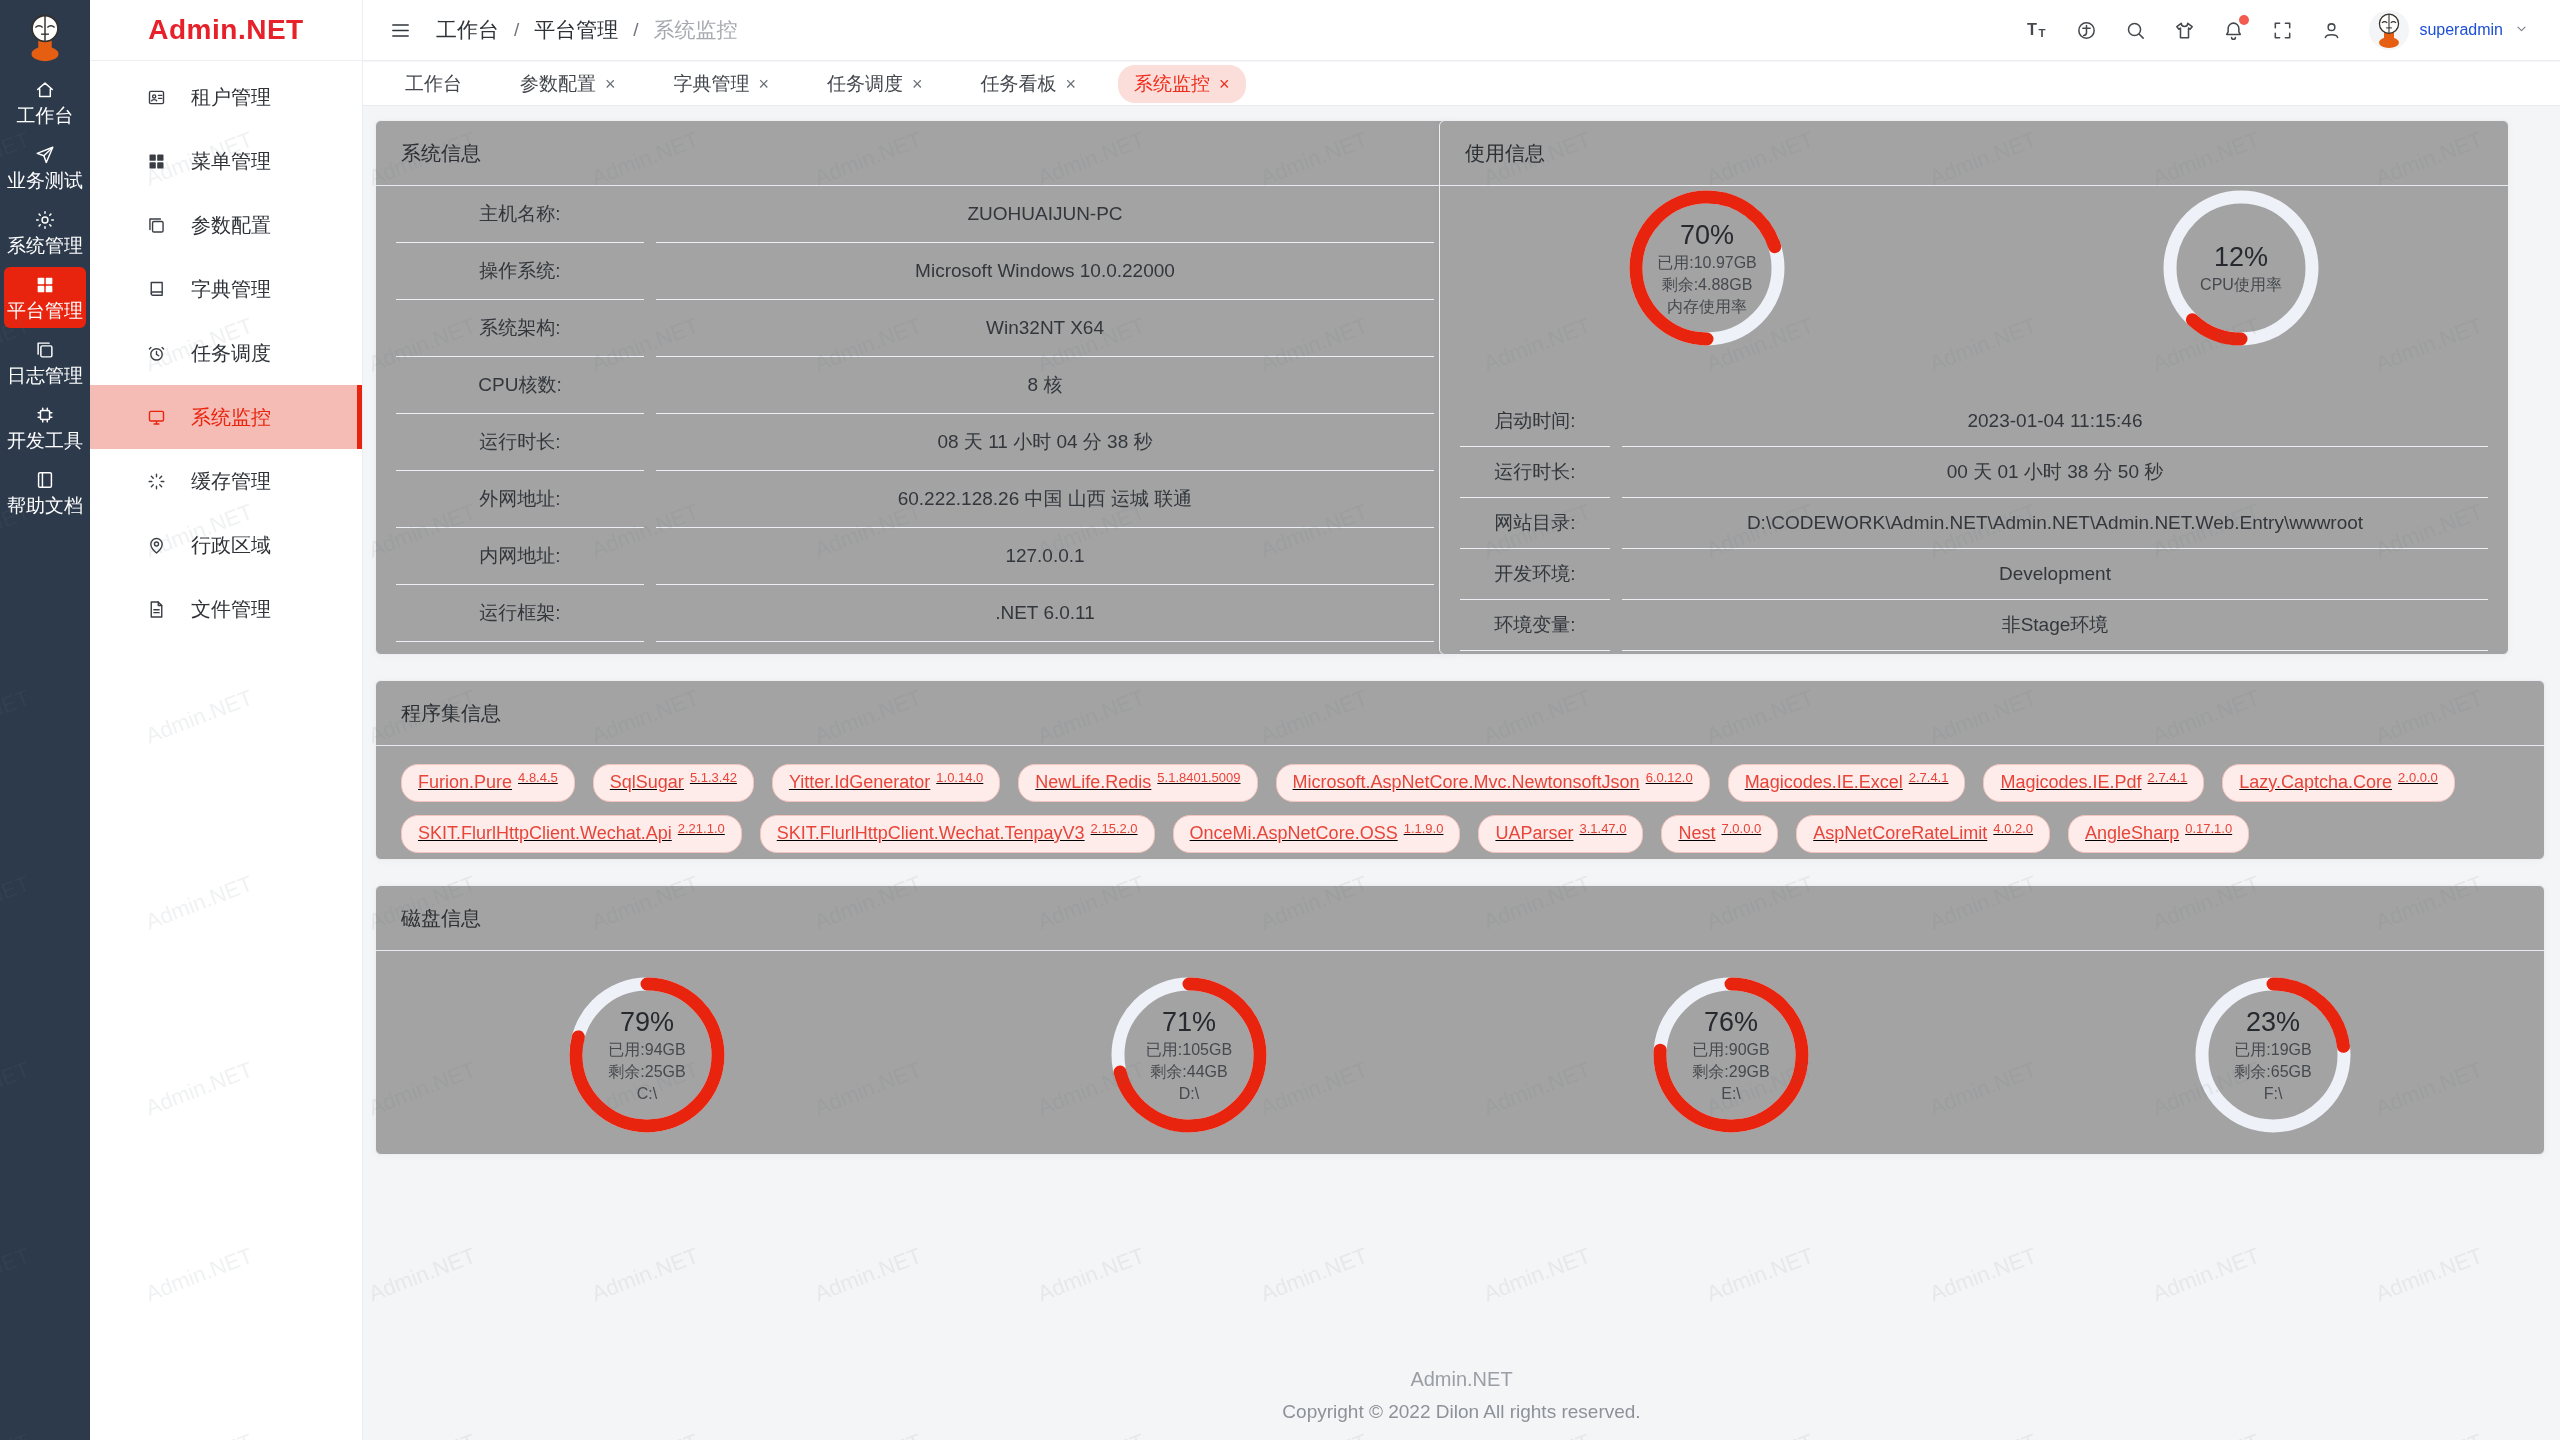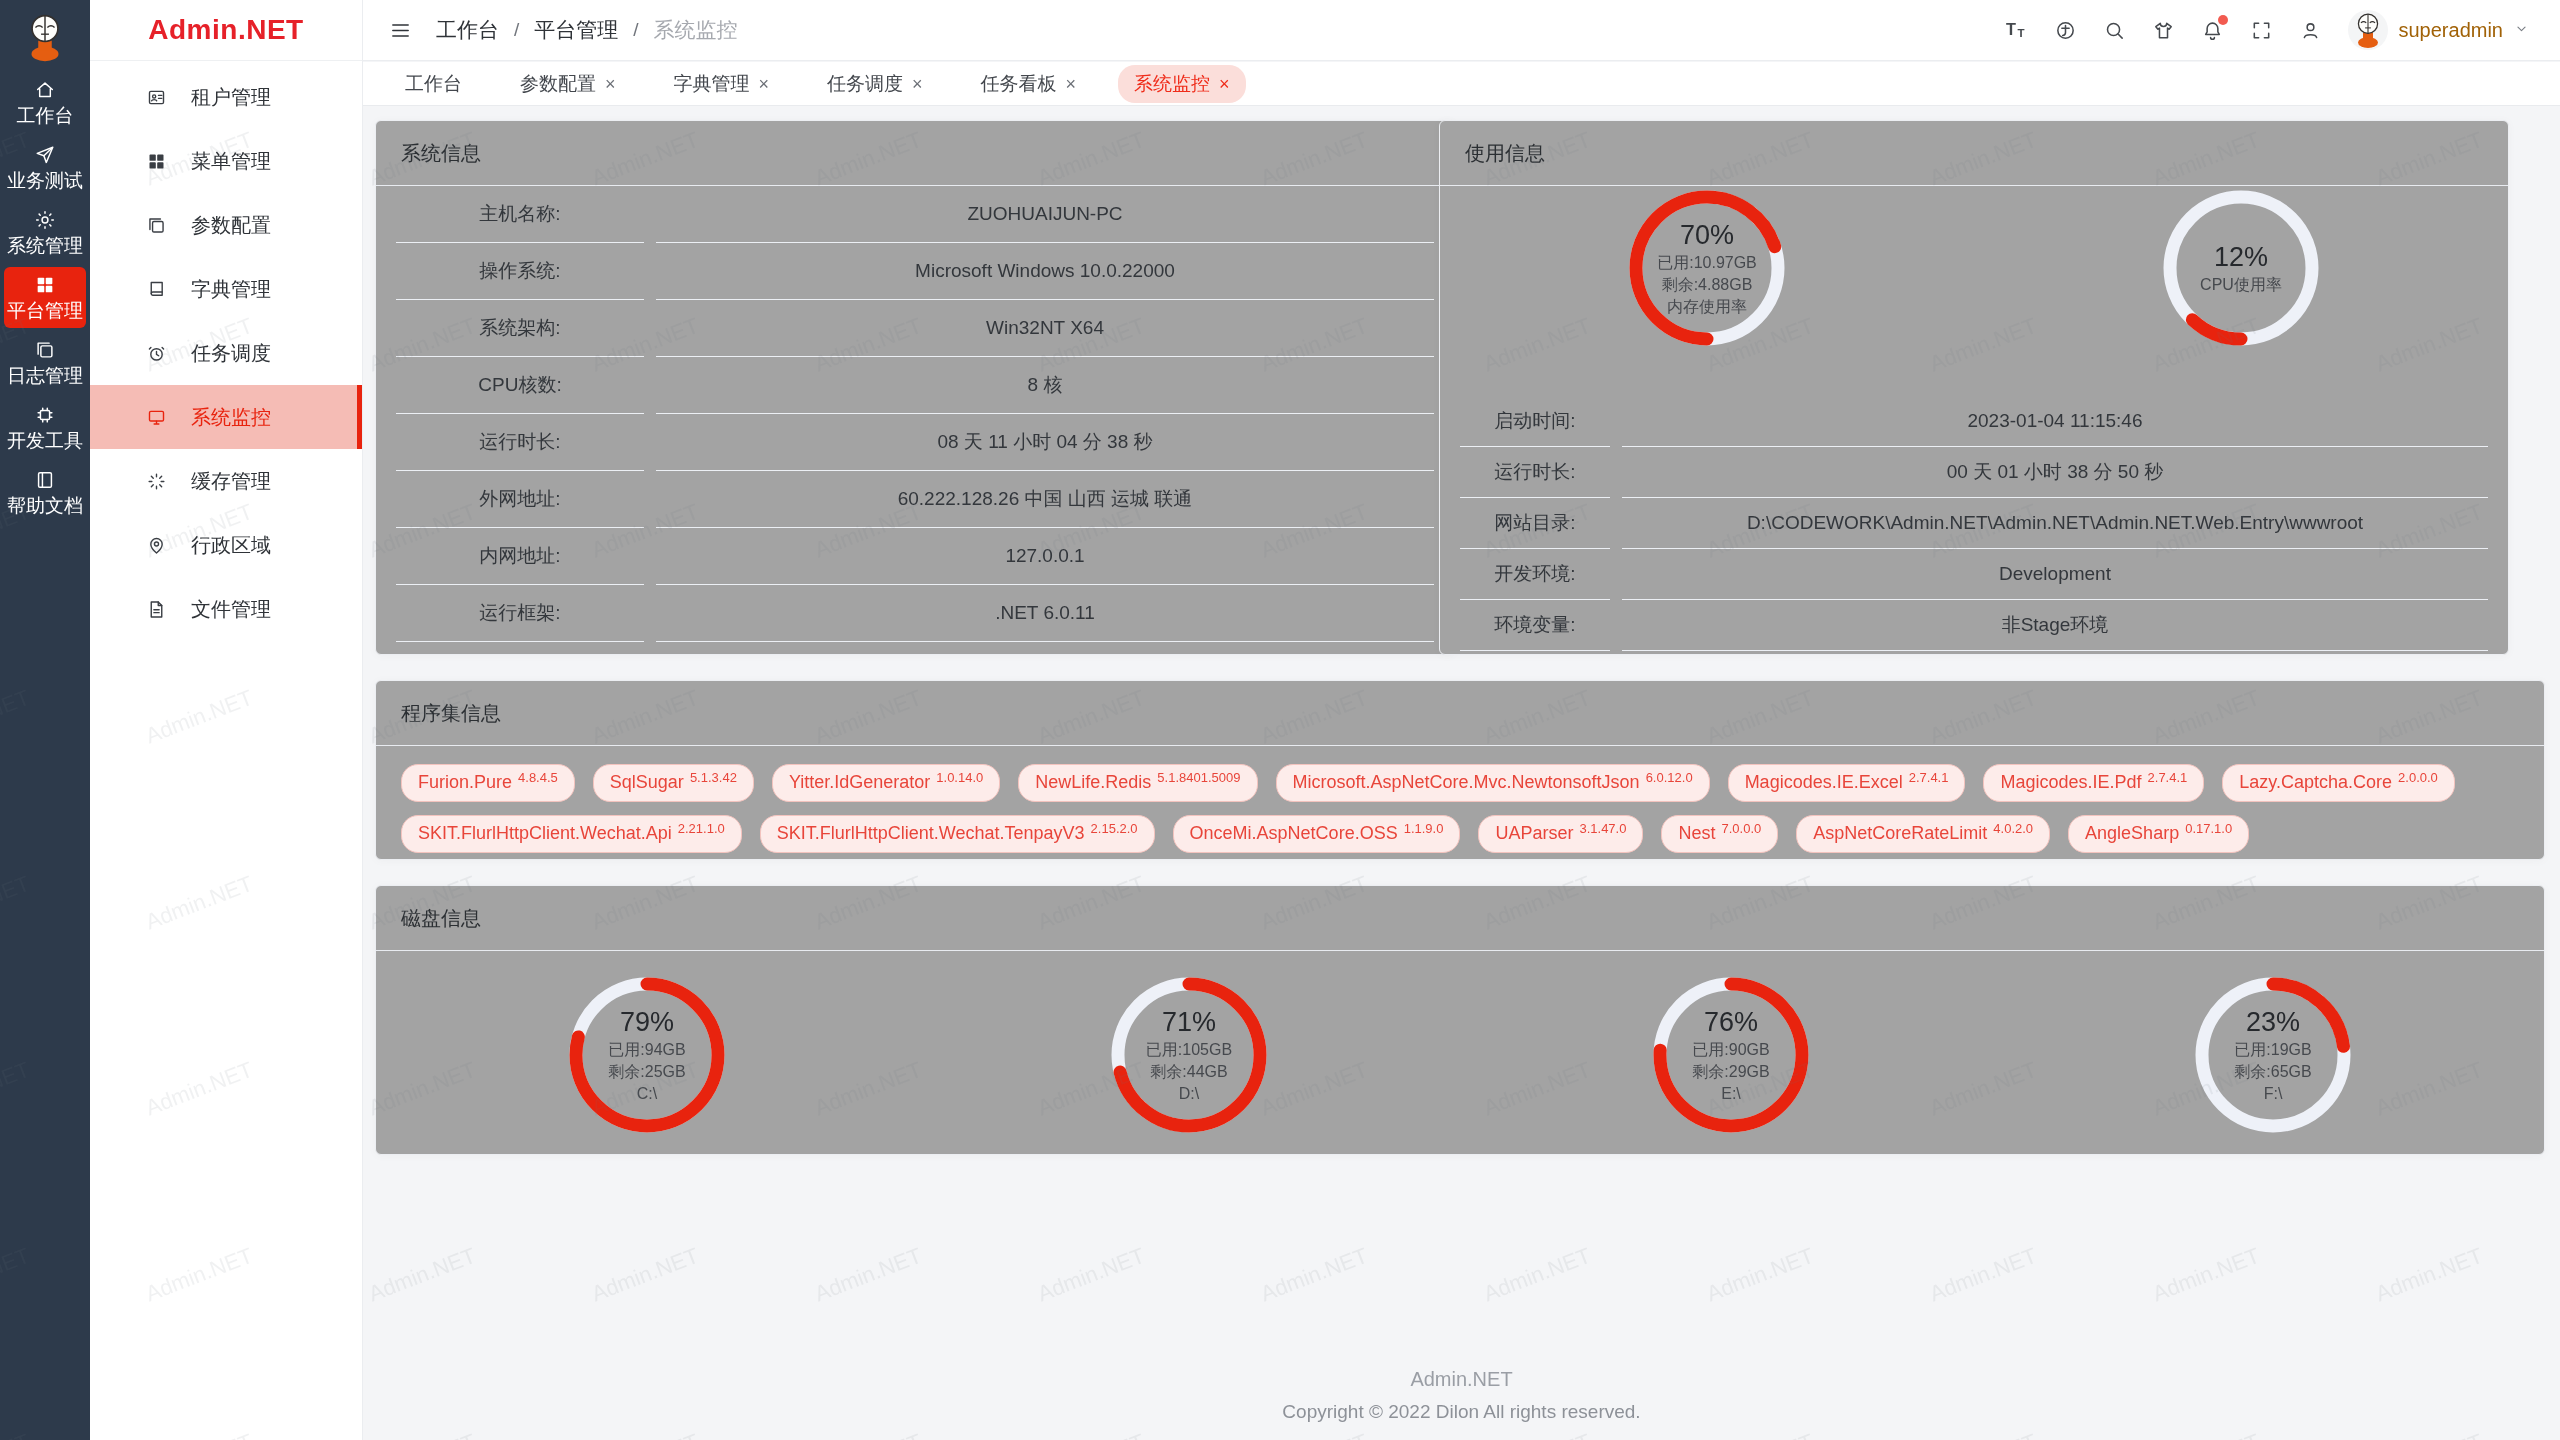--- a/index.html
+++ b/index.html
@@ -35,21 +35,21 @@
   .breadcrumb { display:flex; align-items:center; gap:15px; margin-left:24px; font-size:21px; }
   .crumb { color:#2f3338; cursor:pointer; }
   .crumb.current { color:#a6a9af; cursor:default; }
   .crumb-sep { color:#71757c; font-size:19px; }
   .topbar-right { margin-left:auto; display:flex; align-items:center; gap:26px; }
   .tb-icon { position:relative; width:23px; height:23px; color:#45494e; cursor:pointer; display:flex; }
   .tb-icon svg { width:23px; height:23px; }
   .badge-dot { position:absolute; top:-4px; right:-4px; width:10px; height:10px; border-radius:50%; background:#f25b50; }
   .user { display:flex; align-items:center; gap:10px; cursor:pointer; }
   .user-avatar { width:40px; height:40px; border-radius:50%; background:#f4f5f6; }
-  .user-name { font-size:20px; color:#a16207; }
+  .user-name { font-size:16px; color:#1d4ed8; }
   .caret svg { width:17px; height:17px; color:#7a7e85; }
 
   
   .tabsbar { position:absolute; left:363px; top:62px; right:0; height:44px; background:#fff;
              border-bottom:1px solid #e9ebee; display:flex; align-items:center; padding-left:26px; gap:26px; z-index:3; }
   .tab { display:flex; align-items:center; gap:9px; padding:6px 16px; font-size:19px; color:#43474d;
          border-radius:17px; cursor:pointer; white-space:nowrap; }
   .tab .x { font-size:18px; color:#6c7077; line-height:1; }
   .tab.active { background:#fbdeda; color:#ef2c1a; }
   .tab.active .x { color:#ef2c1a; }
@@ -76,21 +76,21 @@
 
   .gauge { position:relative; width:164px; height:164px; }
   .gauge svg { position:absolute; inset:0; width:164px; height:164px; }
   .gauge .track { fill:none; stroke:#eef1f8; stroke-width:13; }
   .gauge .bar { fill:none; stroke:#e8230e; stroke-width:13; stroke-linecap:round; }
   .g-text { position:absolute; inset:0; display:flex; flex-direction:column; align-items:center;
             justify-content:center; gap:2px; }
   .g-pct { font-size:27px; color:#26292d; }
   .g-line { font-size:16px; color:#46494e; line-height:20px; }
 
-  .tags-wrap { padding:18px 25px 0; display:flex; flex-wrap:wrap; }
+  .tags-wrap { padding:18px 25px 0; display:flex; flex-wrap:wrap;text-decoration:underline; }
   .tag { display:inline-flex; align-items:baseline; gap:6px; padding:7px 16px 8px; border:1px solid #f3c3be;
          background:#fdecea; color:#e8453a; border-radius:17px; font-size:18px; margin:0 18px 13px 0; white-space:nowrap; }
   .tag .ver { font-size:13px; position:relative; top:-6px; }
 
   
   .footer { position:absolute; left:363px; right:0; top:1368px; text-align:center; }
   .f1 { font-size:20px; color:#9a9ea5; margin-bottom:10px; }
   .f2 { font-size:19px; color:#8d9198; }
 
   

